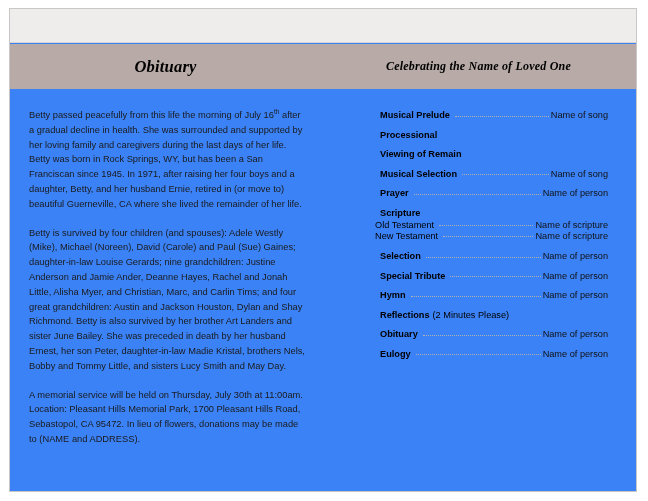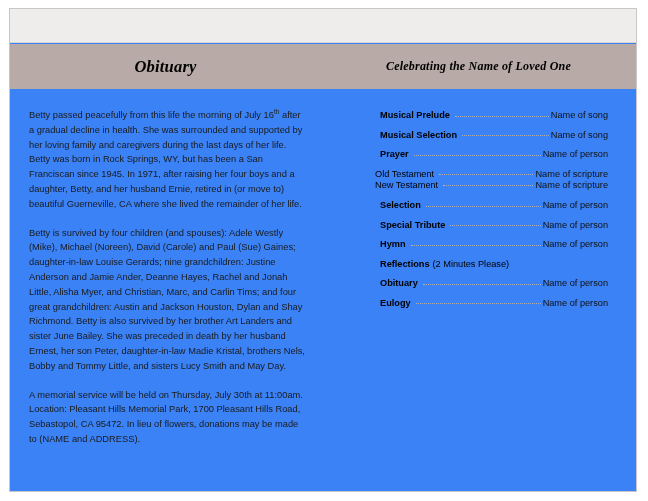--- a/index.html
+++ b/index.html
@@ -180,28 +180,37 @@
       <p class="obit-para">A memorial service will be held on Thursday, July 30th at 11:00am.  Location:  Pleasant Hills Memorial Park, 1700 Pleasant Hills Road, Sebastopol, CA 95472.  In lieu of flowers, donations may be made to (NAME and ADDRESS).</p>
     </div>
 
     <div id="right-col">
         <div class="prog-row">
           <span class="prog-label">Musical Prelude</span>
           <span class="leader"></span>
           <span class="prog-value">Name of song</span>
         </div>
         <div class="prog-row">
+          <span class="prog-label">Processional</span>
+        </div>
+        <div class="prog-row">
+          <span class="prog-label">Viewing of Remain</span>
+        </div>
+        <div class="prog-row">
           <span class="prog-label">Musical Selection</span>
           <span class="leader"></span>
           <span class="prog-value">Name of song</span>
         </div>
         <div class="prog-row">
           <span class="prog-label">Prayer</span>
           <span class="leader"></span>
           <span class="prog-value">Name of person</span>
+        </div>
+        <div class="prog-row group-head">
+          <span class="prog-label">Scripture</span>
         </div>
         <div class="prog-row sub-row">
           <span class="prog-label plain">Old Testament</span>
           <span class="leader"></span>
           <span class="prog-value">Name of scripture</span>
         </div>
         <div class="prog-row sub-row">
           <span class="prog-label plain">New Testament</span>
           <span class="leader"></span>
           <span class="prog-value">Name of scripture</span>

